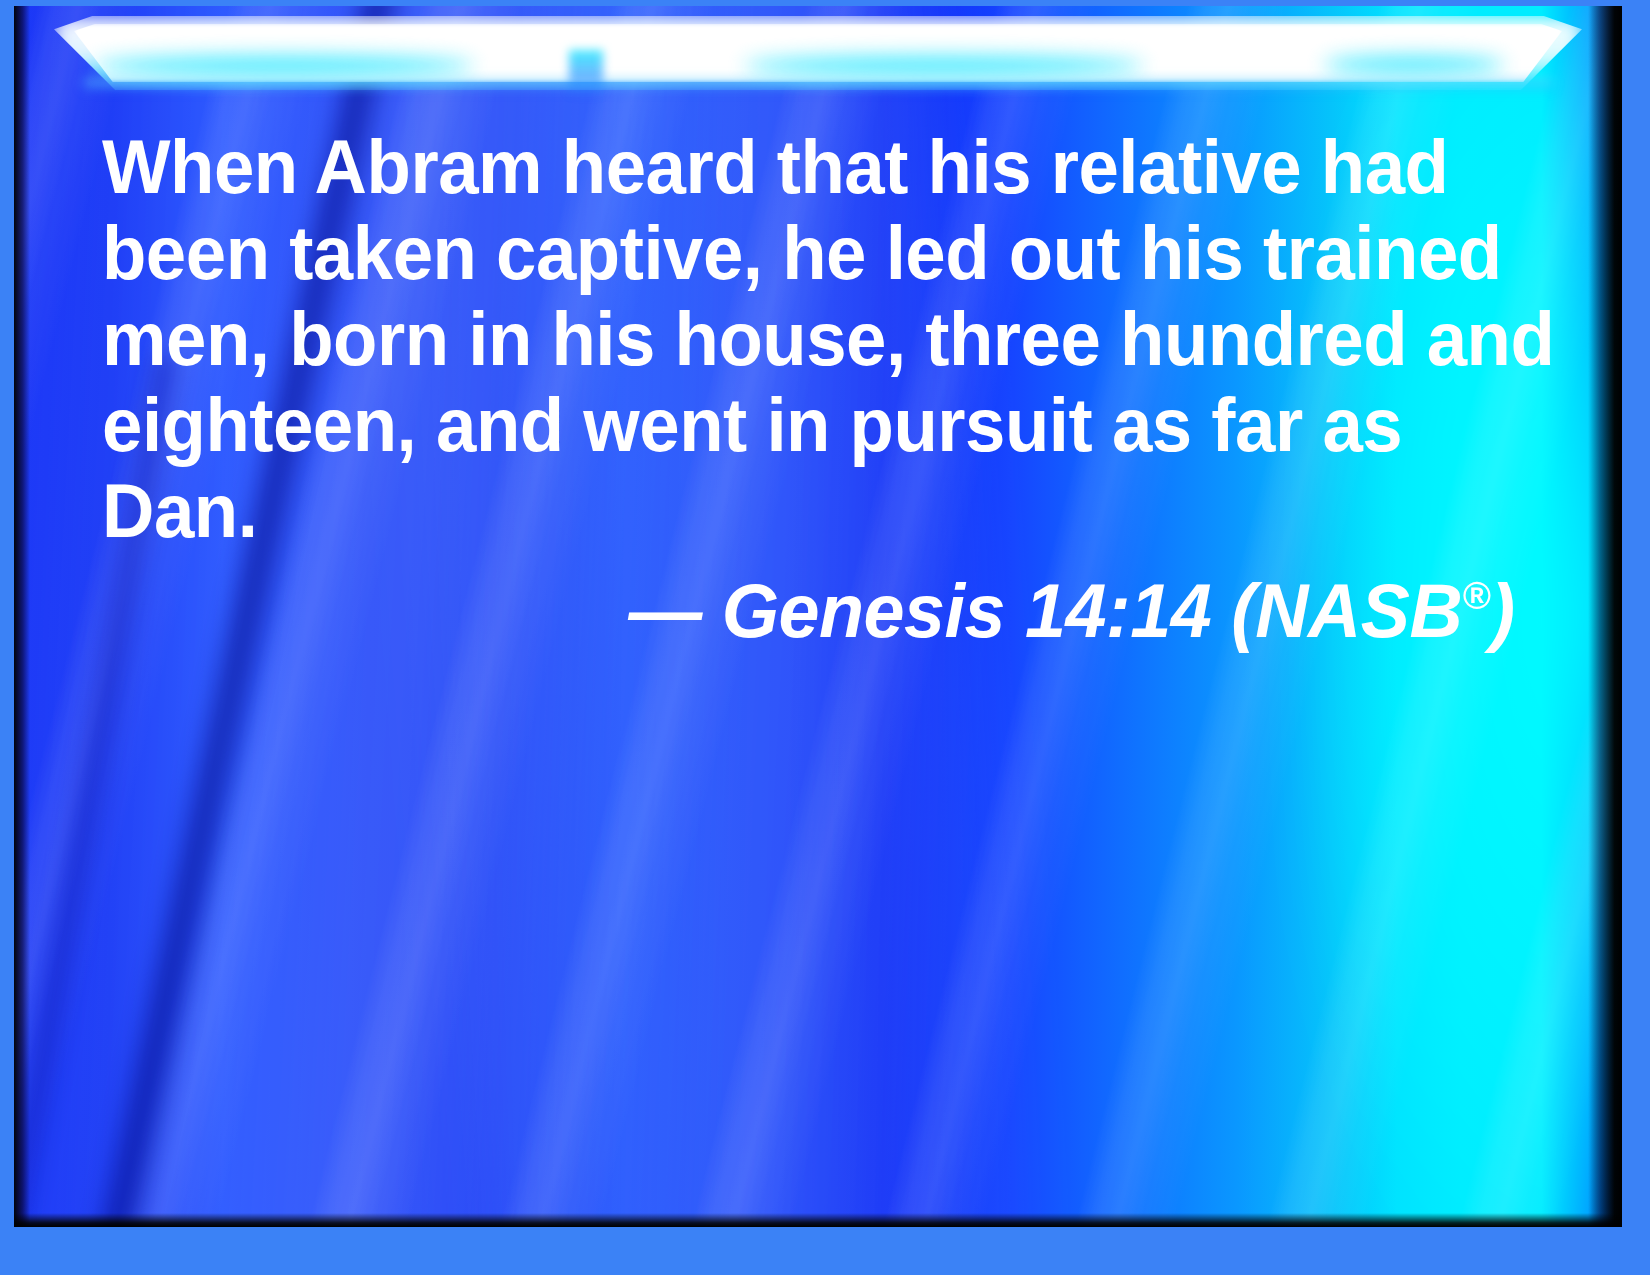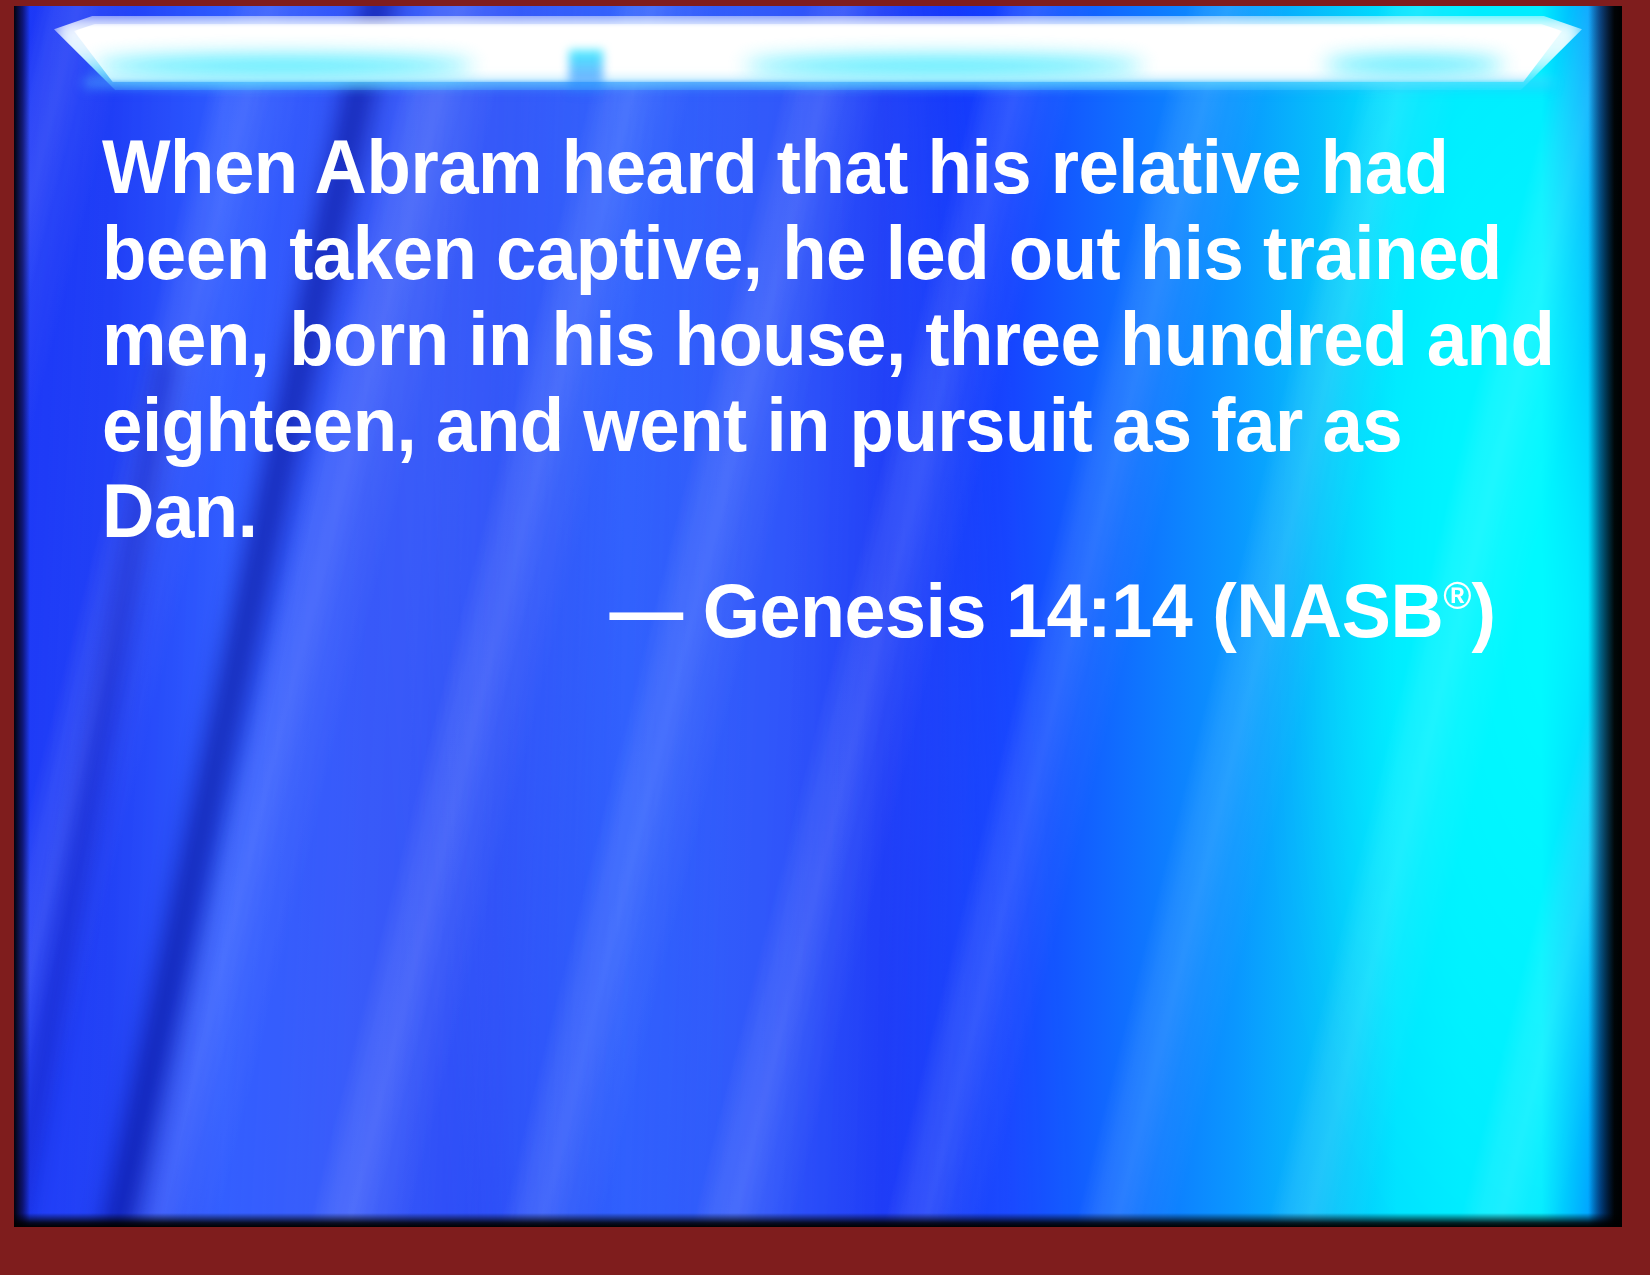--- a/index.html
+++ b/index.html
@@ -6,21 +6,21 @@
   html, body {
     margin: 0;
     padding: 0;
     background: #000000;
   }
 
   #slide {
     position: relative;
     width: 1650px;
     height: 1275px;
-    background: #7f1d1d;
+    background: #3b82f6;
     overflow: hidden;
     font-family: "Liberation Sans", "DejaVu Sans", sans-serif;
   }
 
   
   #panel {
     position: absolute;
     left: 14px;
     top: 6px;
     width: 1608px;
@@ -272,25 +272,26 @@
     line-height: 86px;
     letter-spacing: -0.5px;
     white-space: nowrap;
     transform: scaleX(0.955);
     transform-origin: left center;
     text-rendering: optimizeLegibility;
   }
 
   #citation {
     position: absolute;
-    left: 72px;
+    left: 91px;
     top: 546px;
     width: 1410px;
     text-align: right;
     z-index: 5;
+    font-style: italic;
   }
 
   .citation-text {
     color: #ffffff;
     font-family: "Liberation Sans Narrow", "Liberation Sans", "DejaVu Sans Condensed", sans-serif;
     font-weight: bold;
     font-size: 76px;
     line-height: 86px;
     letter-spacing: -0.5px;
     white-space: nowrap;

